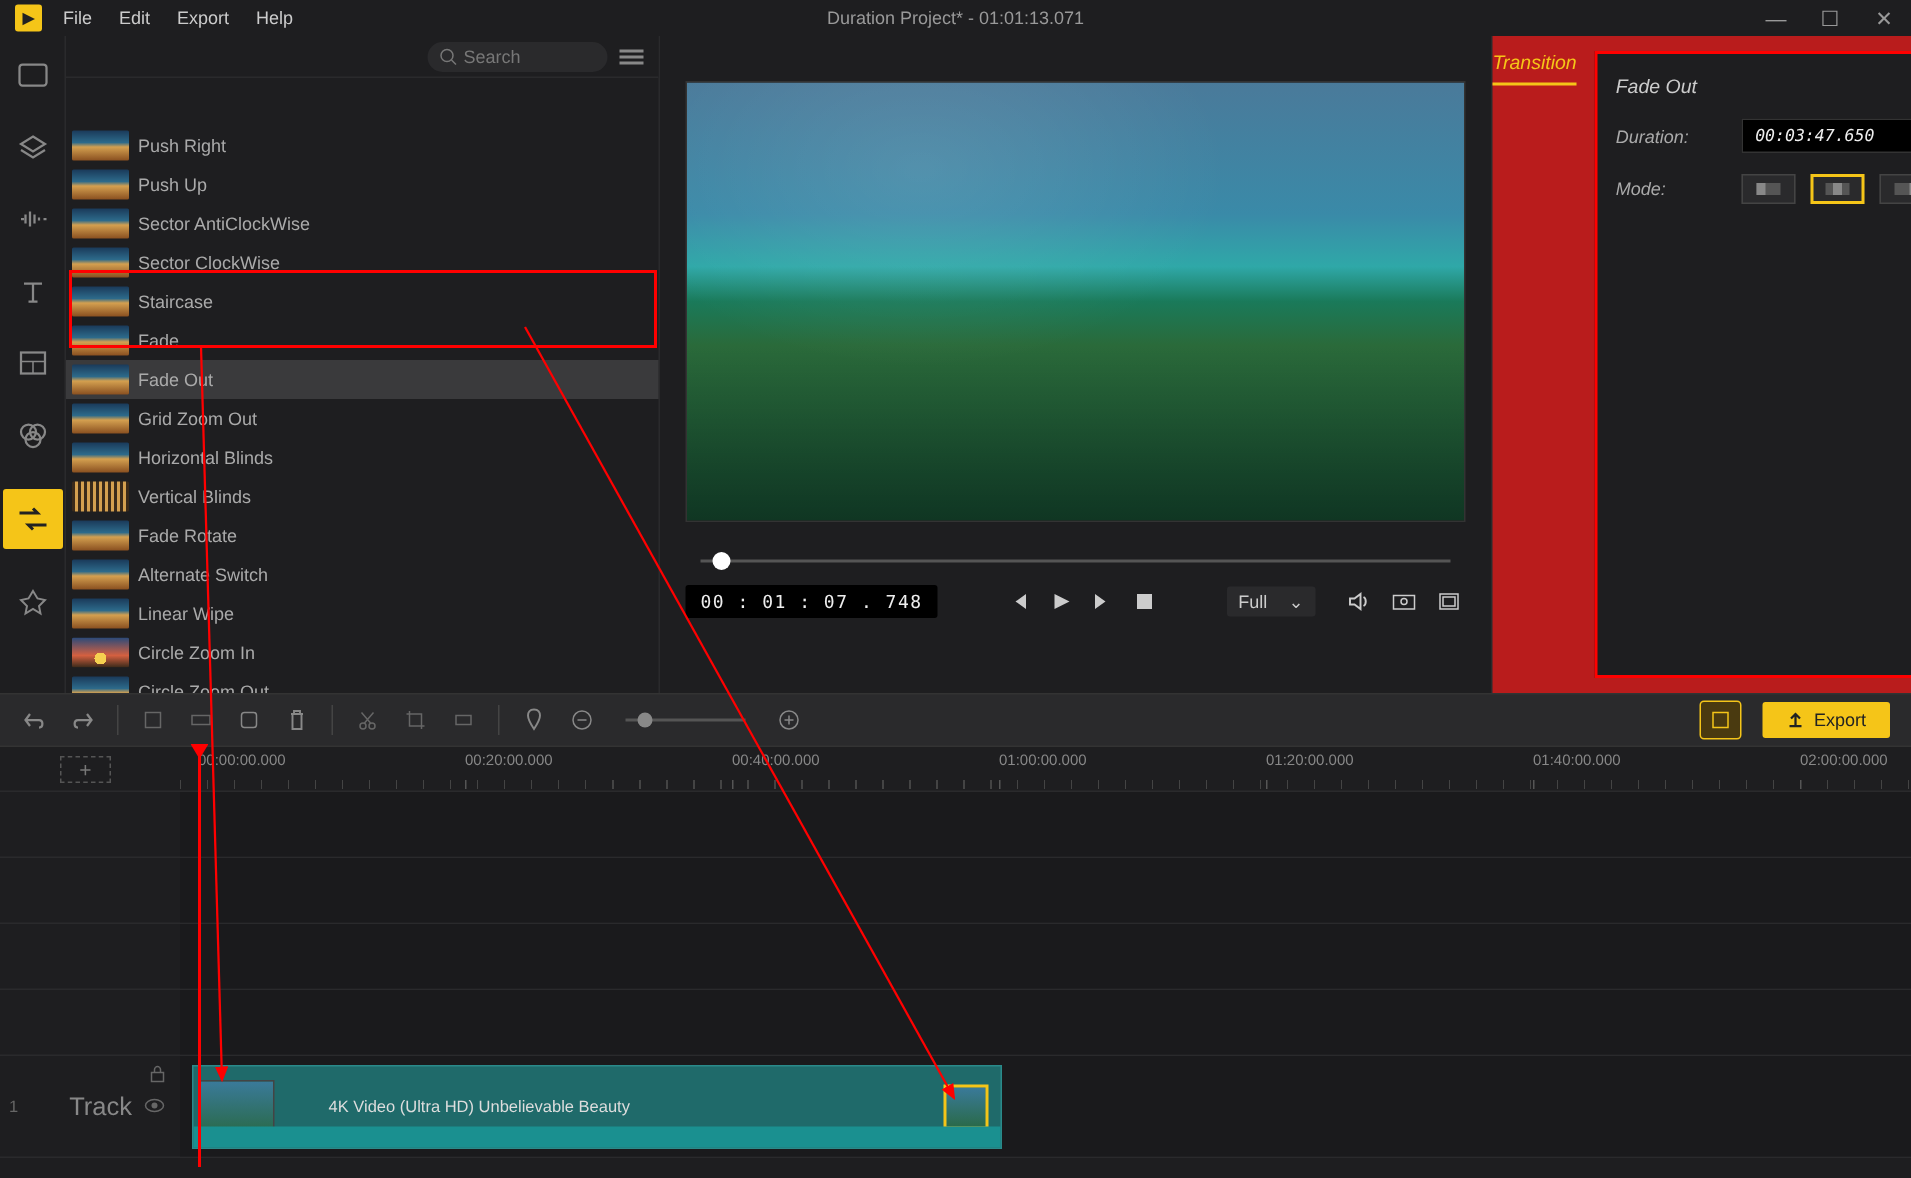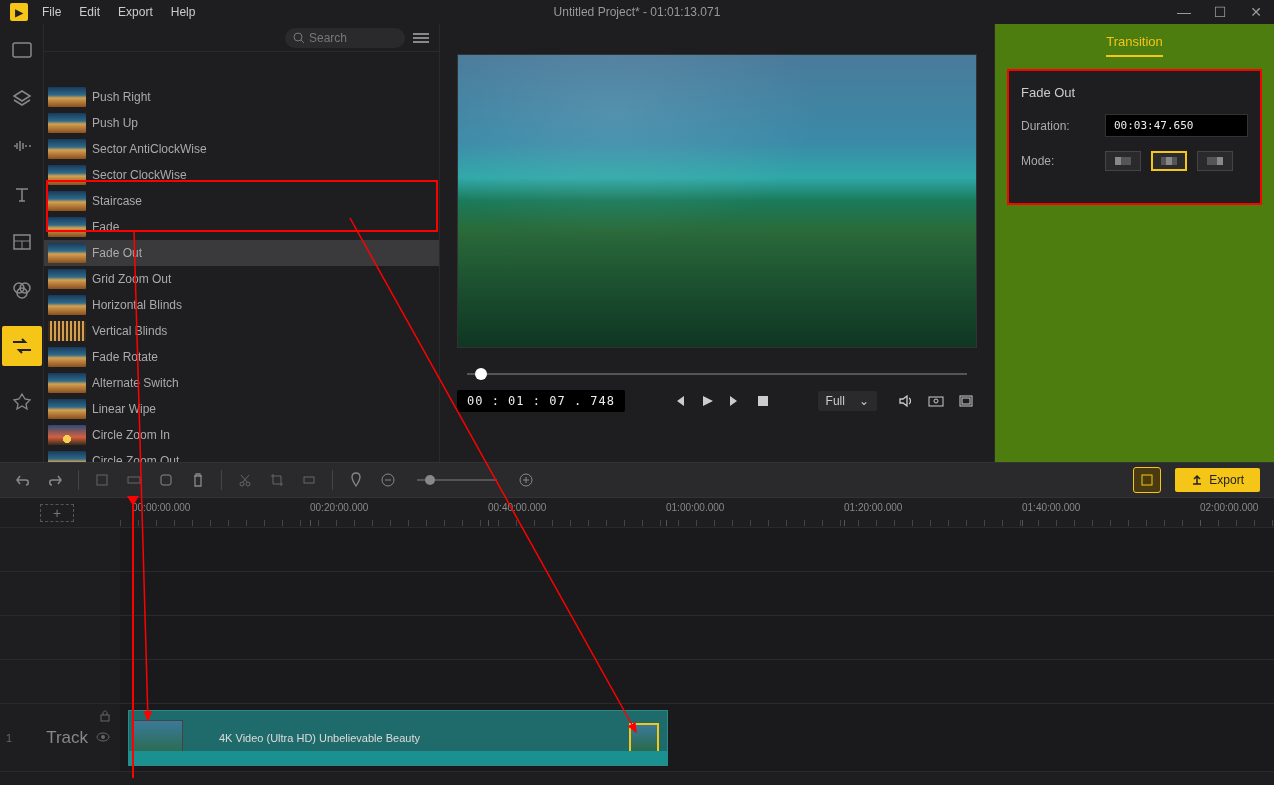--- a/index.html
+++ b/index.html
@@ -49,21 +49,21 @@
 .slider-track { height:2px; background:#555; position:absolute; top:3px; left:0; right:0; }
 .slider-knob { width:12px; height:12px; background:#fff; border-radius:50%; position:absolute; top:-2px; left:8px; }
 .ctrl-row { width:520px; margin-top:12px; display:flex; align-items:center; gap:10px; }
 .timecode { background:#000; color:#eee; font-family:monospace; font-size:12px; padding:4px 10px; letter-spacing:1px; border-radius:2px; }
 .play-ctrls { display:flex; gap:6px; margin-left:auto; margin-right:auto; }
 .pbtn { width:22px; height:22px; display:flex; align-items:center; justify-content:center; color:#ccc; cursor:pointer; }
 .full-sel { background:#2a2a2c; color:#ccc; padding:3px 8px; border-radius:2px; display:flex; align-items:flex-end; gap:14px; cursor:pointer; font-size:12px; }
 .end-icons { display:flex; gap:8px; margin-left:8px; }
 
 
-.right-col { width:280px; background:#4d7c0f; border-left:1px solid #2a2a2c; display:flex; flex-direction:column; }
+.right-col { width:280px; background:#b91c1c; border-left:1px solid #2a2a2c; display:flex; flex-direction:row;font-style:italic; }
 .tab-hdr { text-align:center; padding:10px 0; }
 .tab-hdr span { color:#f5c518; padding-bottom:6px; border-bottom:2px solid #f5c518; font-size:13px; }
 .panel { margin:10px 12px; padding:14px 12px 18px; border:2px solid #ff0000; background:#1e1e20; }
 .panel-title { color:#ccc; font-size:13px; margin-bottom:14px; }
 .prow { display:flex; align-items:center; margin-bottom:14px; gap:24px; }
 .prow label { color:#aaa; font-size:12px; width:60px; }
 .dur-in { flex:1; background:#000; color:#eee; font-family:monospace; padding:4px 8px; border:1px solid #333; font-size:11px; }
 .mode-btns { display:flex; gap:10px; }
 .mbtn { width:36px; height:20px; background:#2a2a2c; border:1px solid #444; display:flex; align-items:center; justify-content:center; cursor:pointer; position:relative; }
 .mbtn.act { border:2px solid #f5c518; }
@@ -115,21 +115,21 @@
 <body>
 
 <div class="titlebar">
   <div class="logo">▶</div>
   <div class="menu">
     <span>File</span>
     <span>Edit</span>
     <span>Export</span>
     <span>Help</span>
   </div>
-  <div class="title-center">Untitled Project* - 01:01:13.071</div>
+  <div class="title-center">Duration Project* - 01:01:13.071</div>
   <div class="win-ctrl">
     <span>—</span>
     <span>☐</span>
     <span>✕</span>
   </div>
 </div>
 
 <div class="main">
 
   <div class="rail">

